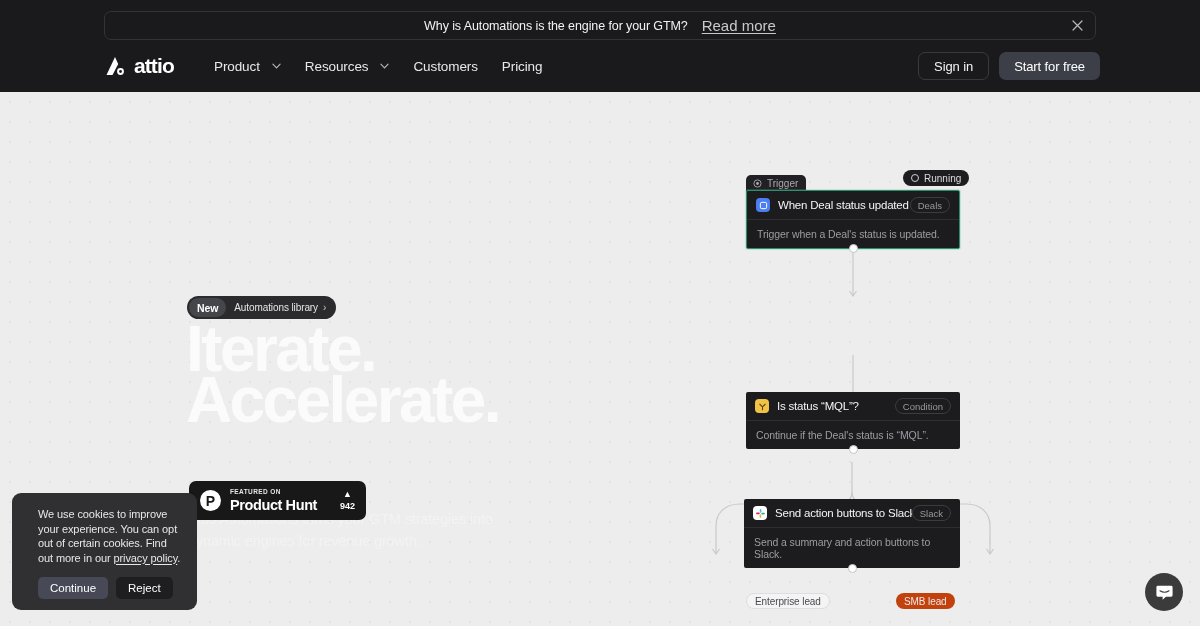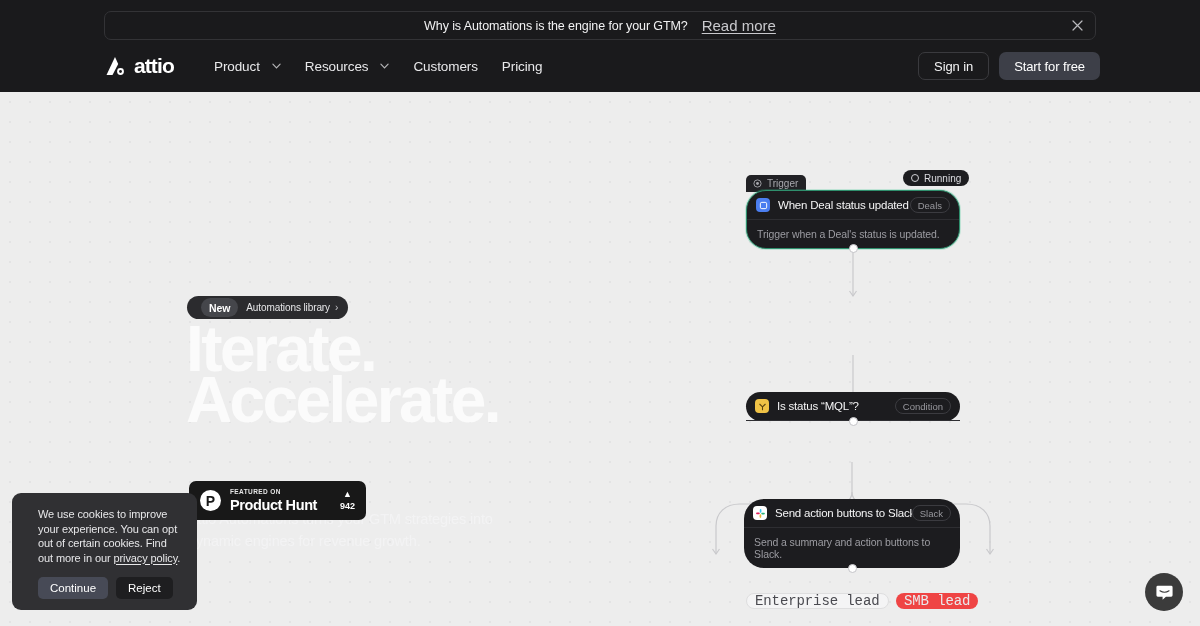--- a/index.html
+++ b/index.html
@@ -152,21 +152,21 @@
     height: 23px;
     background: #2b2b2e;
     border-radius: 12px;
     display: flex;
     align-items: center;
     padding-right: 10px;
     cursor: pointer;
   }
   .pill-badge {
     height: 19px;
-    margin: 0 0 0 14px;
+    margin: 0 0 0 2px;
     padding: 0 8px;
     background: #45464b;
     border-radius: 10px;
     display: flex;
     align-items: center;
     font-size: 10.5px;
     font-weight: 700;
     color: #ffffff;
     letter-spacing: -0.1px;
   }
@@ -311,21 +311,21 @@
     cursor: pointer;
   }
 
   
   .flow { position: absolute; top: 92px; left: 0; width: 1200px; height: 534px; }
   .flow-svg { position: absolute; inset: 0; width: 1200px; height: 534px; }
 
   .node {
     position: absolute;
     background: #1c1c1f;
-    border-radius: 20px;
+    border-radius: 2px;
     color: #fff;
     z-index: 5;
   }
   .node-head {
     height: 29px;
     display: flex;
     align-items: center;
     padding: 0 9px;
     border-bottom: 1px solid #2e2e32;
   }
@@ -419,34 +419,33 @@
   .node-cond { left: 746px; top: 300px; width: 214px; }
   .node-slack { left: 744px; top: 407px; width: 216px; }
 
   .branch-pill {
     position: absolute;
     height: 16px;
     padding: 0 8px;
     border-radius: 8px;
     display: flex;
     align-items: center;
-    font-size: 14px;
+    font-size: 10px;
     letter-spacing: -0.1px;
     z-index: 6;
-    font-family: Liberation Mono, monospace;
   }
   .branch-ent {
     left: 746px; top: 501px;
     background: #f4f4f5;
     border: 1px solid #dededf;
     color: #4a4a50;
   }
   .branch-smb {
     left: 896px; top: 501px;
-    background: #ef4444;
+    background: #c2410c;
     color: #e9e9ec;
   }
 
   
   .intercom {
     position: absolute;
     right: 17px; bottom: 15px;
     width: 38px; height: 38px;
     border-radius: 50%;
     background: #3b3b3b;
@@ -578,20 +577,21 @@
   <div class="node node-cond">
     <div class="node-head">
       <span class="node-ico" style="background:#f0c246">
         <svg width="9" height="9" viewBox="0 0 10 10">
             <path d="M5 8.5 V5.5 M5 5.5 L2 2.5 M5 5.5 L8 2.5" stroke="#5c4410" stroke-width="1.2" fill="none" stroke-linecap="round"></path>
           </svg>
       </span>
       <span class="node-title">Is status “MQL”?</span>
       <span class="node-tag">Condition</span>
     </div>
+    <div class="node-body">Continue if the Deal's status is “MQL”.</div>
     <span class="handle"></span>
   </div>
 
   <div class="node node-slack">
     <div class="node-head">
       <span class="node-ico" style="background:#ffffff">
         <svg width="11" height="11" viewBox="0 0 12 12">
           <rect x="1.2" y="5.0" width="4.0" height="1.8" rx="0.9" fill="#e01e5a"></rect>
           <rect x="5.2" y="1.2" width="1.8" height="4.0" rx="0.9" fill="#36c5f0"></rect>
           <rect x="6.8" y="5.2" width="4.0" height="1.8" rx="0.9" fill="#2eb67d"></rect>

